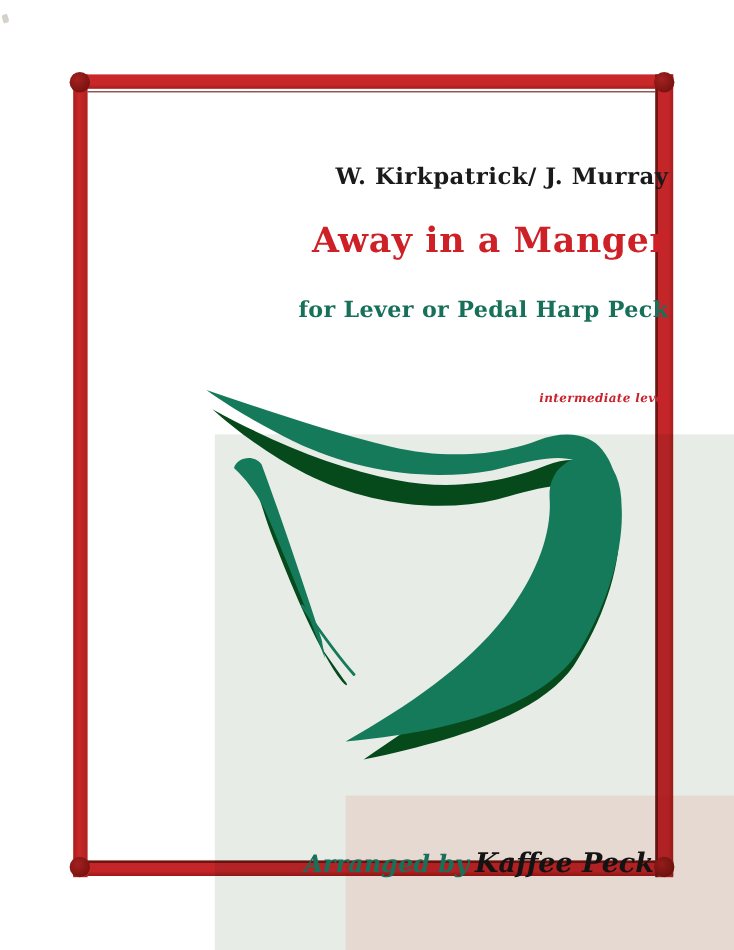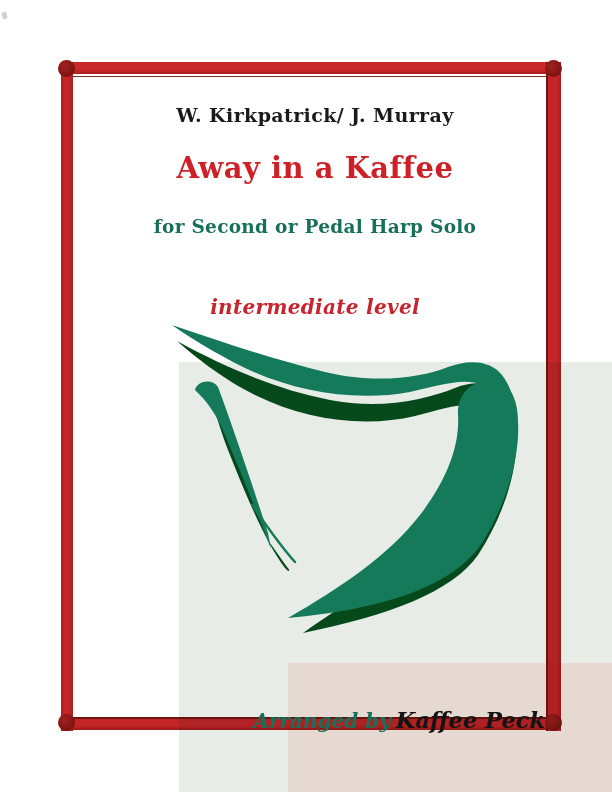--- a/index.html
+++ b/index.html
@@ -42,33 +42,33 @@
 
   
   .block{position:absolute;mix-blend-mode:multiply;}
   .block-sage{left:179px;top:362px;width:433px;height:430px;background:var(--sage);}
   .block-pink{left:288px;top:663px;width:324px;height:129px;background:var(--pink);}
 
   
   .harp-svg{position:absolute;left:0;top:0;pointer-events:none;}
 
   
-  .centered{left:73px;width:484px;text-align:center;position:absolute;}
+  .centered{left:73px;width:484px;text-align:right;position:absolute;margin-top:32px;}
   .credit{
     top:104px;font-size:19px;font-weight:bold;color:#1a1a1a;letter-spacing:.4px;
   }
   .title{
     top:151px;font-size:29px;font-weight:bold;color:var(--title_red);letter-spacing:.5px;
   }
   .subtitle{
     top:212px;font-size:18.5px;font-weight:bold;color:var(--green_text);
     line-height:29px;letter-spacing:.3px;
   }
   .level{
-    top:295px;font-size:20px;font-weight:bold;font-style:italic;color:var(--level_red);
+    top:295px;font-size:10px;font-weight:bold;font-style:italic;color:var(--level_red);
     letter-spacing:.3px;
   }
   .arranged{
     position:absolute;right:67px;top:683px;text-align:right;font-style:italic;white-space:nowrap;margin-top:24px;
   }
   .arranged .prefix{
     font-size:20px;font-weight:bold;color:var(--green_text);margin-right:5px;
   }
   .arranged .name{
     font-size:22.5px;font-weight:bold;color:var(--arranger_black);
@@ -147,23 +147,23 @@
     M 195,390
     C 197,381 212,378 218,387
     C 234,430 254,490 268,533
     L 271,549
     C 258,515 240,470 222,428
     C 212,406 201,396 195,390 Z"></path>
   <path stroke="var(--harp_teal)" stroke-width="2.4" fill="none" stroke-linecap="round" d="M 252,505 C 268,528 282,548 295,562"></path>
 </svg>
 
 <div class="centered credit">W. Kirkpatrick/ J. Murray</div>
-<div class="centered title">Away in a Kaffee</div>
+<div class="centered title">Away in a Manger</div>
 <div class="centered subtitle">
-  <div>for Second or Pedal Harp Solo</div>
+  <div>for Lever or Pedal Harp Peck</div>
 </div>
 <div class="centered level">intermediate level</div>
 
 <div class="arranged">
   <span class="prefix">Arranged by</span><span class="name">Kaffee Peck</span>
 </div>
 
 <div class="artifact"></div>
 
 </body></html>

